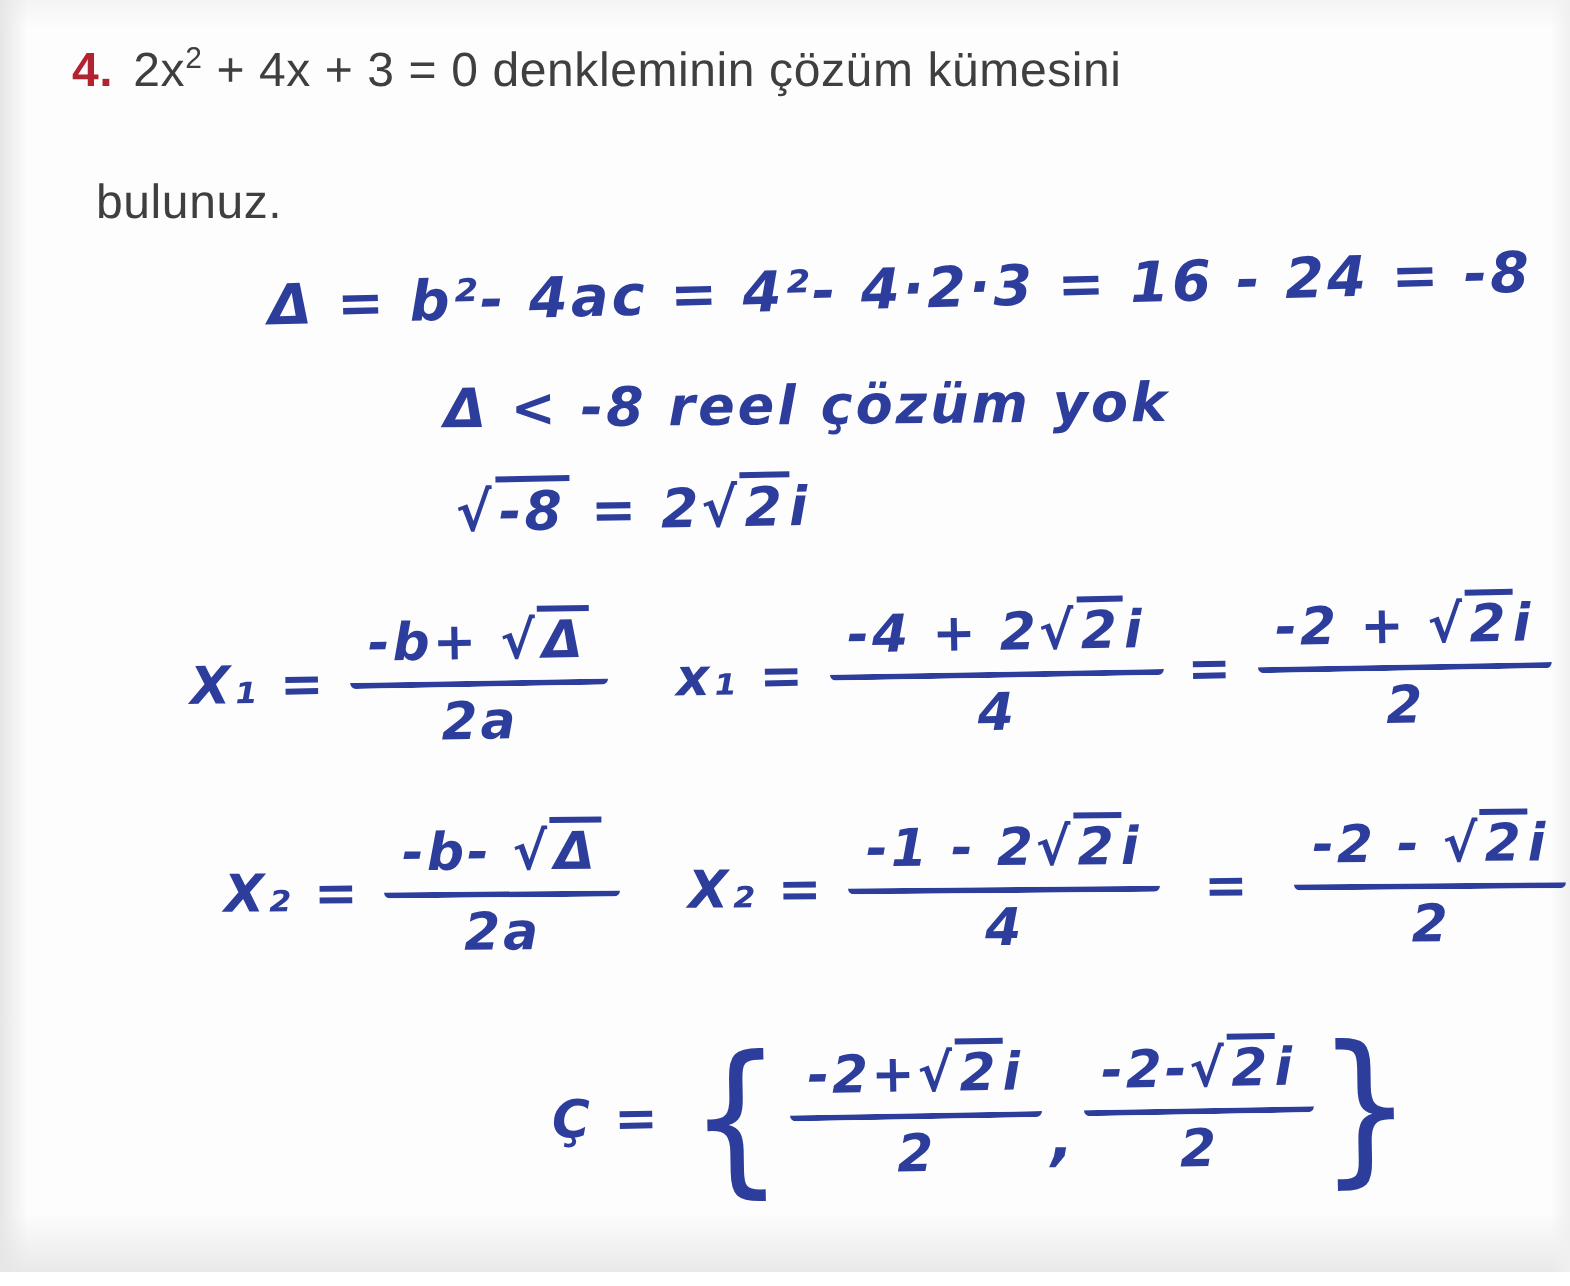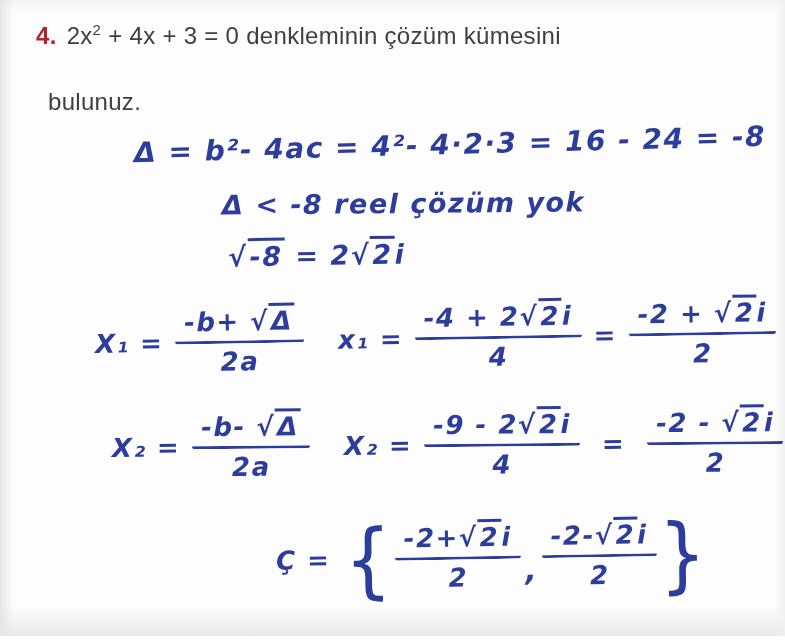--- a/index.html
+++ b/index.html
@@ -123,21 +123,21 @@
   </div>
 
   <div class="abs hw row" style="left:112px;top:410px;font-size:26px;transform:rotate(-0.5deg);">
     <span class="lhs">X₂ =</span>
     <span class="frac">
       <span class="num"><span>-b- </span><span class="rad"><span>√</span><span class="rb">Δ</span></span></span>
       <span class="den">2a</span>
     </span>
     <span class="lhs" style="padding-left:34px;">X₂ =</span>
     <span class="frac">
-      <span class="num"><span>-9 - 2</span><span class="rad"><span>√</span><span class="rb">2</span></span><span>i</span></span>
+      <span class="num"><span>-1 - 2</span><span class="rad"><span>√</span><span class="rb">2</span></span><span>i</span></span>
       <span class="den">4</span>
     </span>
     <span class="eqsign" style="padding:0 22px;">=</span>
     <span class="frac">
       <span class="num"><span>-2 - </span><span class="rad"><span>√</span><span class="rb">2</span></span><span>i</span></span>
       <span class="den">2</span>
     </span>
   </div>
 
   <div class="abs hw row" style="left:276px;top:520px;font-size:26px;transform:rotate(-1deg);">

